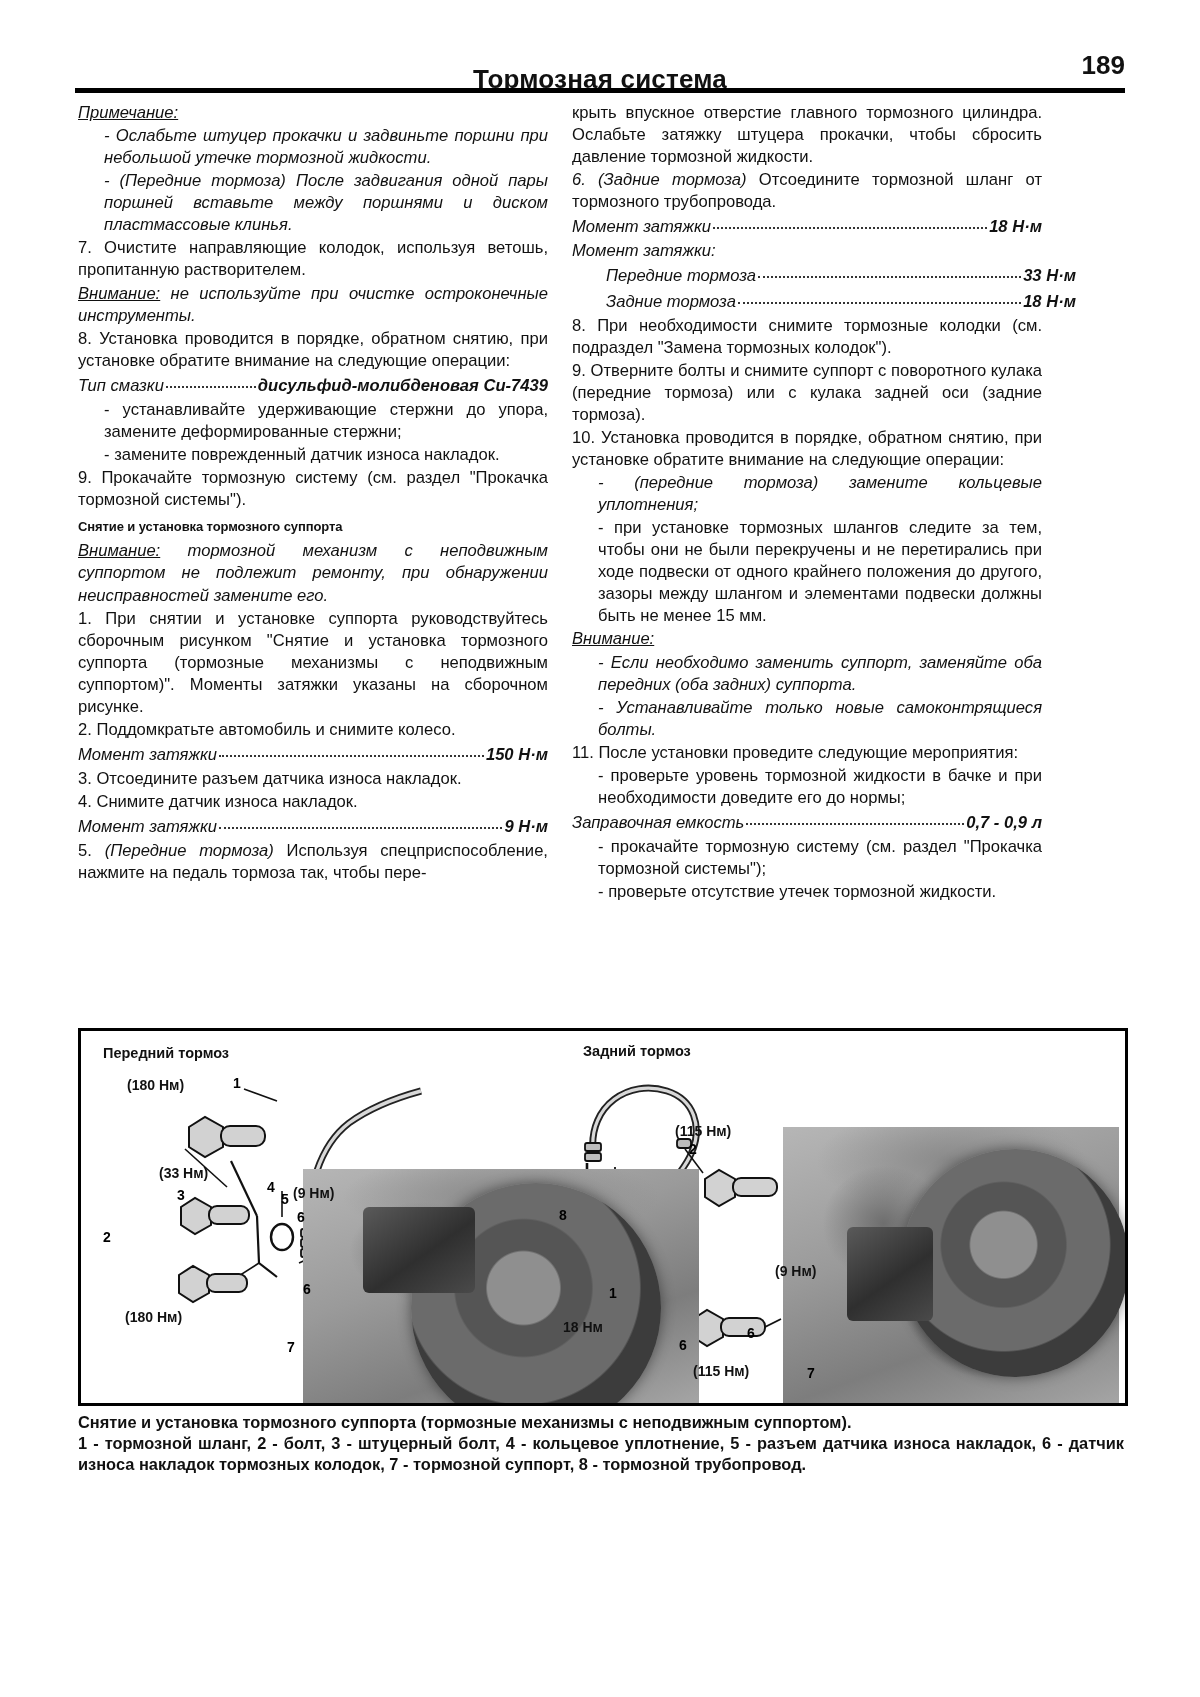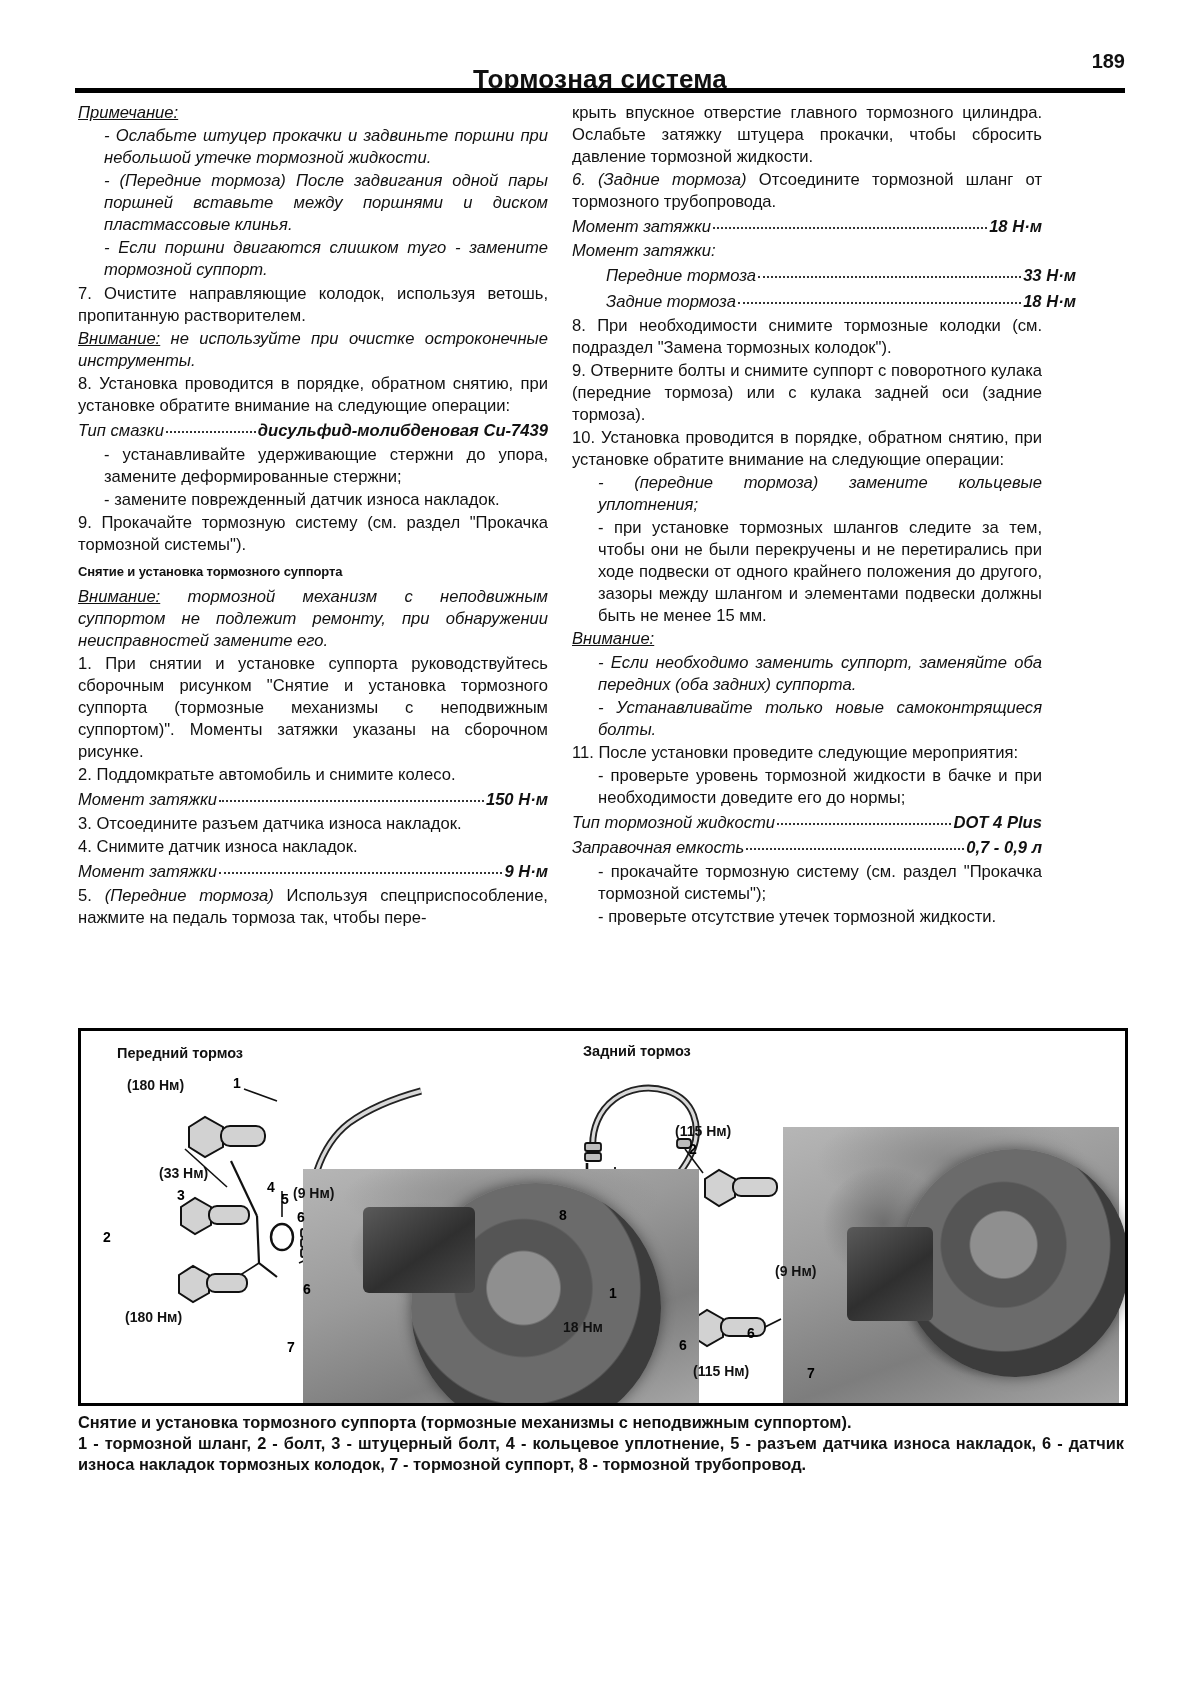--- a/index.html
+++ b/index.html
@@ -37,21 +37,21 @@
     text-align: center;
     font-size: 26px;
     font-weight: bold;
     letter-spacing: 0.2px;
     top: 16px;
   }
   .header-pageno {
     position: absolute;
     right: 0;
     top: 2px;
-    font-size: 20px;
+    font-size: 26px;
     font-weight: bold;
   }
   .header-rule {
     position: absolute;
     left: 0;
     top: 40px;
     width: 1050px;
     height: 5px;
     background: #000;
   }
@@ -209,21 +209,20 @@
     <div class="header-title">Тормозная система</div>
     <div class="header-pageno">189</div>
     <div class="header-rule"></div>
   </div>
 
   <div class="col col-left">
 
     <p class="para lead">Примечание:</p>
     <p class="para bullet">- Ослабьте штуцер прокачки и задвиньте поршни при небольшой утечке тормозной жидкости.</p>
     <p class="para bullet">- (Передние тормоза) После задвигания одной пары поршней вставьте между поршнями и диском пластмассовые клинья.</p>
-    <p class="para bullet">- Если поршни двигаются слишком туго - замените тормозной суппорт.</p>
 
     <p class="para">7. Очистите направляющие колодок, используя ветошь, пропитанную растворителем.</p>
 
     <p class="para"><span class="lead">Внимание:</span><span class="ital"> не используйте при очистке остроконечные инструменты.</span></p>
 
     <p class="para">8. Установка проводится в порядке, обратном снятию, при установке обратите внимание на следующие операции:</p>
 
     <div class="spec">
       <span class="spec-name">Тип смазки</span>
       <span class="dots"></span>
@@ -291,25 +290,20 @@
     <p class="para bullet">- (передние тормоза) замените кольцевые уплотнения;</p>
     <p class="para bullet-roman">- при установке тормозных шлангов следите за тем, чтобы они не были перекручены и не перетирались при ходе подвески от одного крайнего положения до другого, зазоры между шлангом и элементами подвески должны быть не менее 15 мм.</p>
 
     <p class="para lead">Внимание:</p>
     <p class="para bullet">- Если необходимо заменить суппорт, заменяйте оба передних (оба задних) суппорта.</p>
     <p class="para bullet">- Устанавливайте только новые самоконтрящиеся болты.</p>
 
     <p class="para">11. После установки проведите следующие мероприятия:</p>
     <p class="para bullet-roman">- проверьте уровень тормозной жидкости в бачке и при необходимости доведите его до нормы;</p>
 
-    <div class="spec">
-      <span class="spec-name">Тип тормозной жидкости</span>
-      <span class="dots"></span>
-      <span class="spec-val">DOT 4 Plus</span>
-    </div>
     <div class="spec">
       <span class="spec-name">Заправочная емкость</span>
       <span class="dots"></span>
       <span class="spec-val">0,7 - 0,9 л</span>
     </div>
 
     <p class="para bullet-roman">- прокачайте тормозную систему (см. раздел "Прокачка тормозной системы");</p>
     <p class="para bullet-roman">- проверьте отсутствие утечек тормозной жидкости.</p>
   </div>
 
@@ -390,21 +384,21 @@
     </svg>
 
     <div class="photo" style="left:222px; top:138px; width:396px; height:234px;"></div>
     <div class="rotor" style="left:330px; top:152px; width:250px; height:250px;"></div>
     <div class="caliper" style="left:282px; top:176px; width:112px; height:86px;"></div>
 
     <div class="photo" style="left:702px; top:96px; width:336px; height:276px;"></div>
     <div class="rotor" style="left:820px; top:118px; width:228px; height:228px;"></div>
     <div class="caliper" style="left:766px; top:196px; width:86px; height:94px;"></div>
 
-    <div class="fig-label" style="left:36px; top:14px;">Передний тормоз</div>
+    <div class="fig-label" style="left:22px; top:14px;">Передний тормоз</div>
     <div class="fig-label" style="left:502px; top:12px;">Задний тормоз</div>
 
     <div class="fig-callout" style="left:46px; top:46px;">(180 Нм)</div>
     <div class="fig-callout" style="left:78px; top:134px;">(33 Нм)</div>
     <div class="fig-callout" style="left:44px; top:278px;">(180 Нм)</div>
     <div class="fig-callout" style="left:212px; top:154px;">(9 Нм)</div>
 
     <div class="fig-num" style="left:152px; top:44px;">1</div>
     <div class="fig-num" style="left:22px; top:198px;">2</div>
     <div class="fig-num" style="left:96px; top:156px;">3</div>

